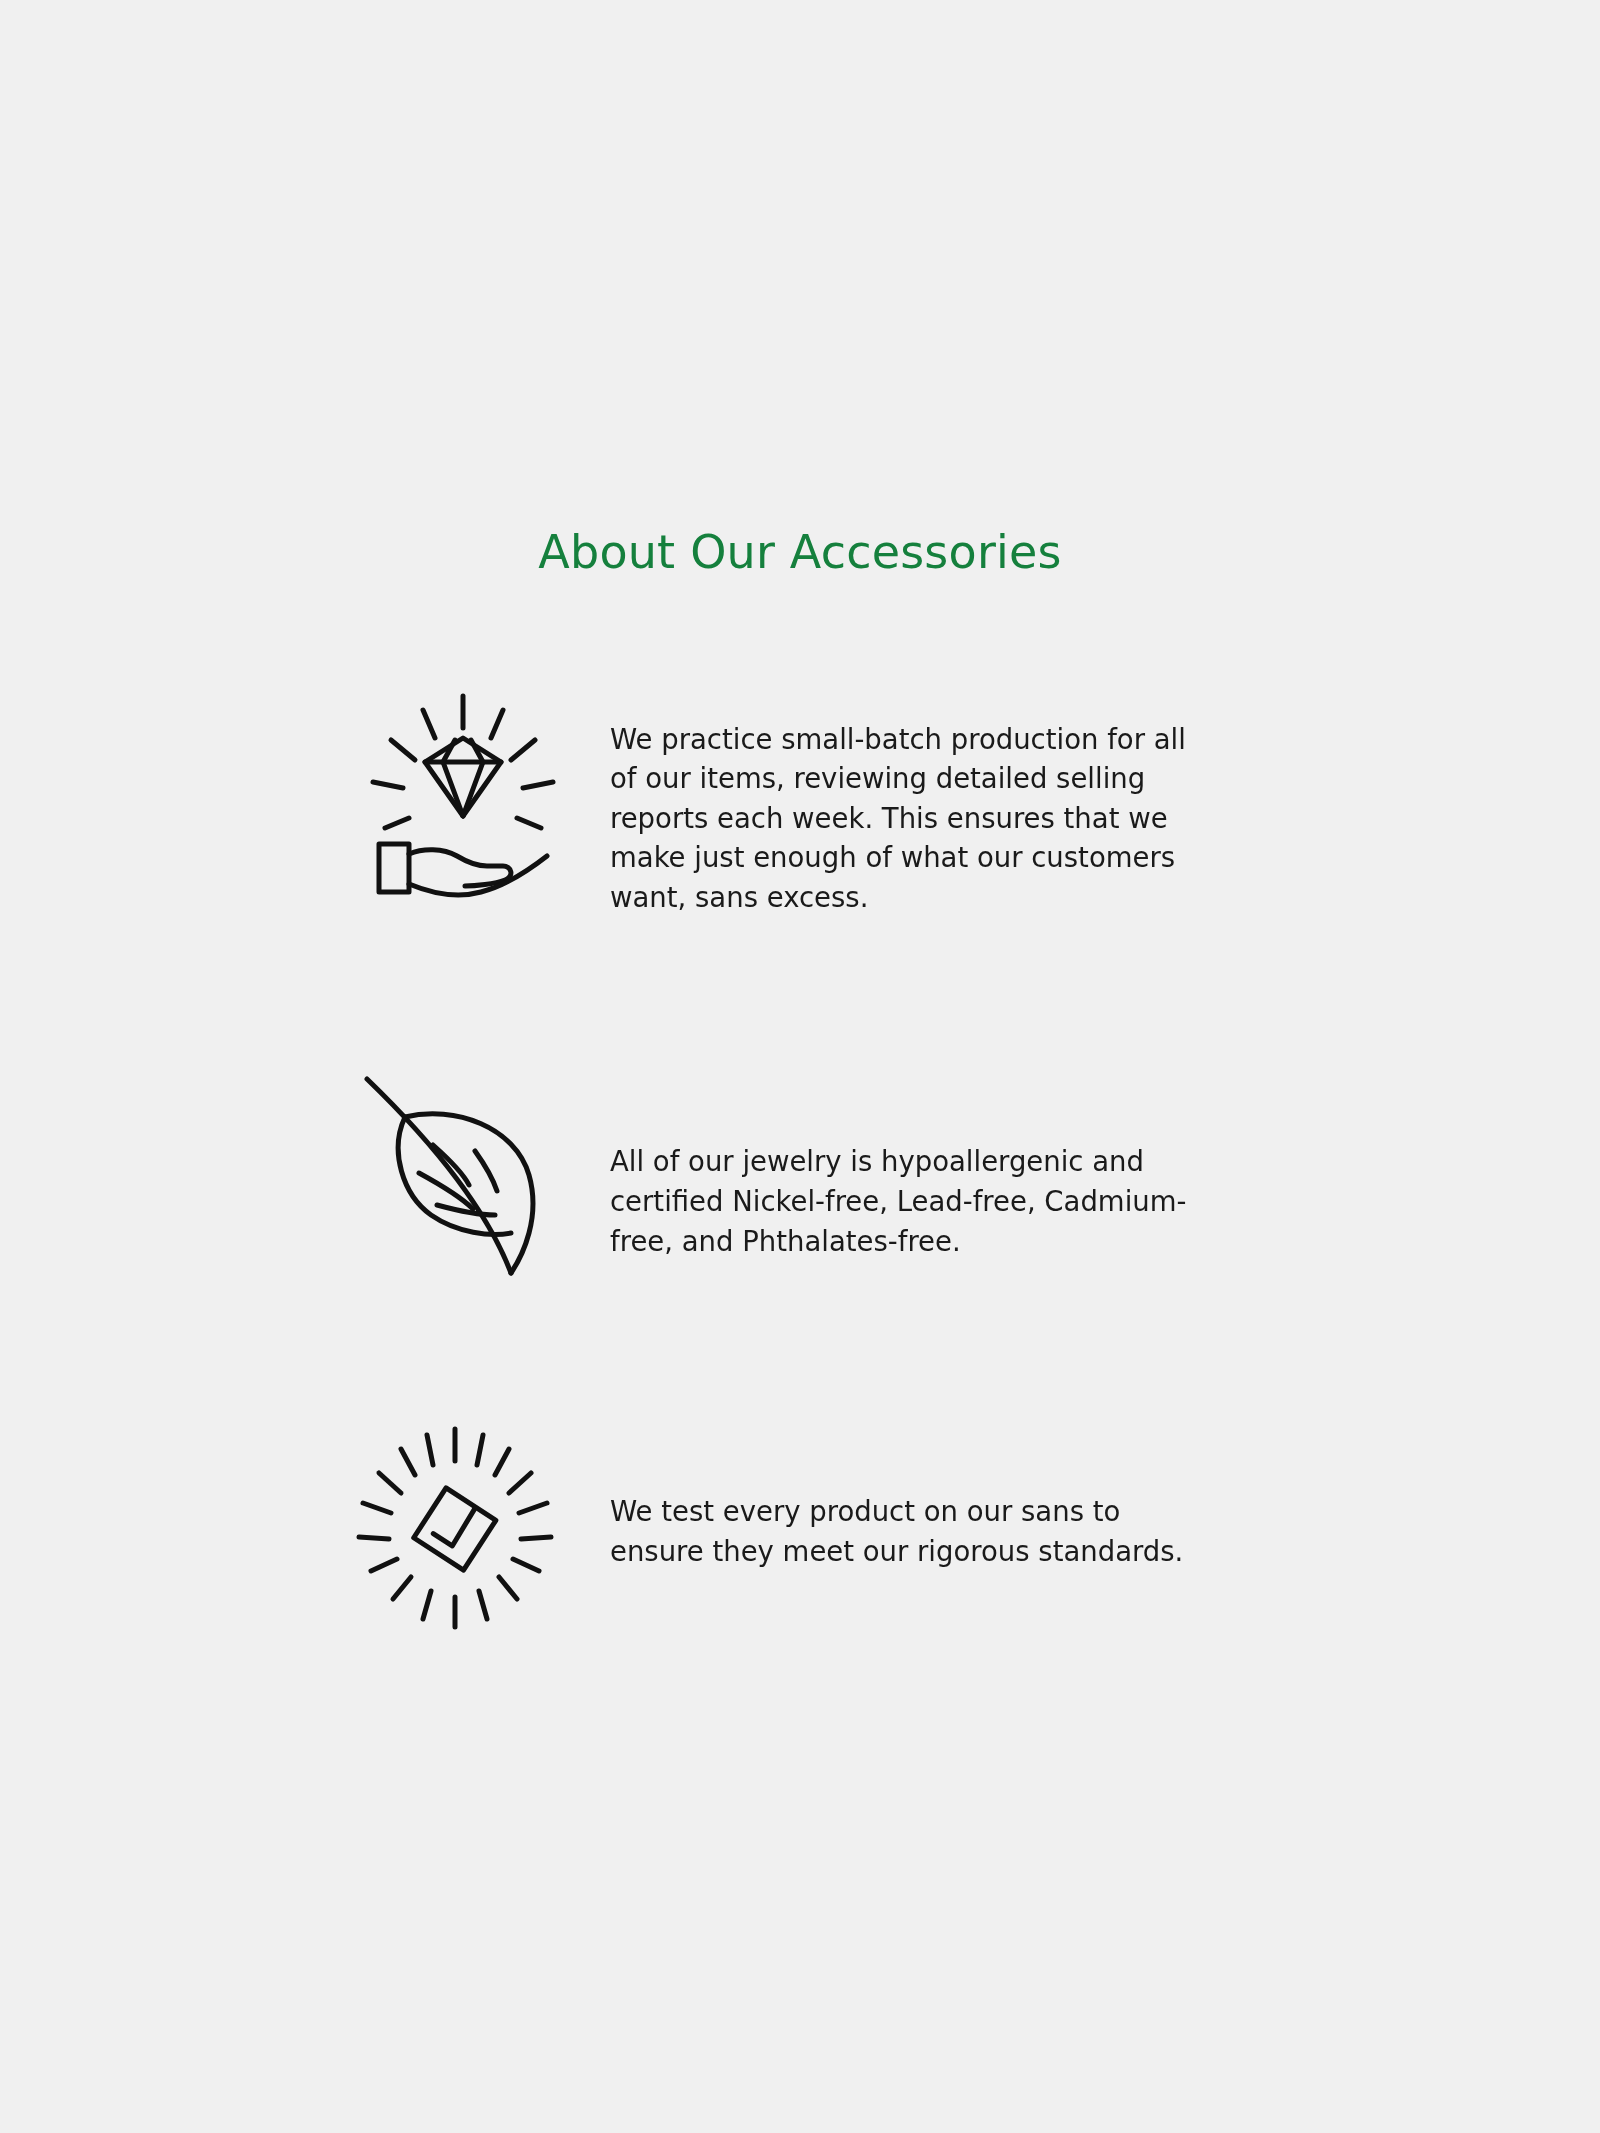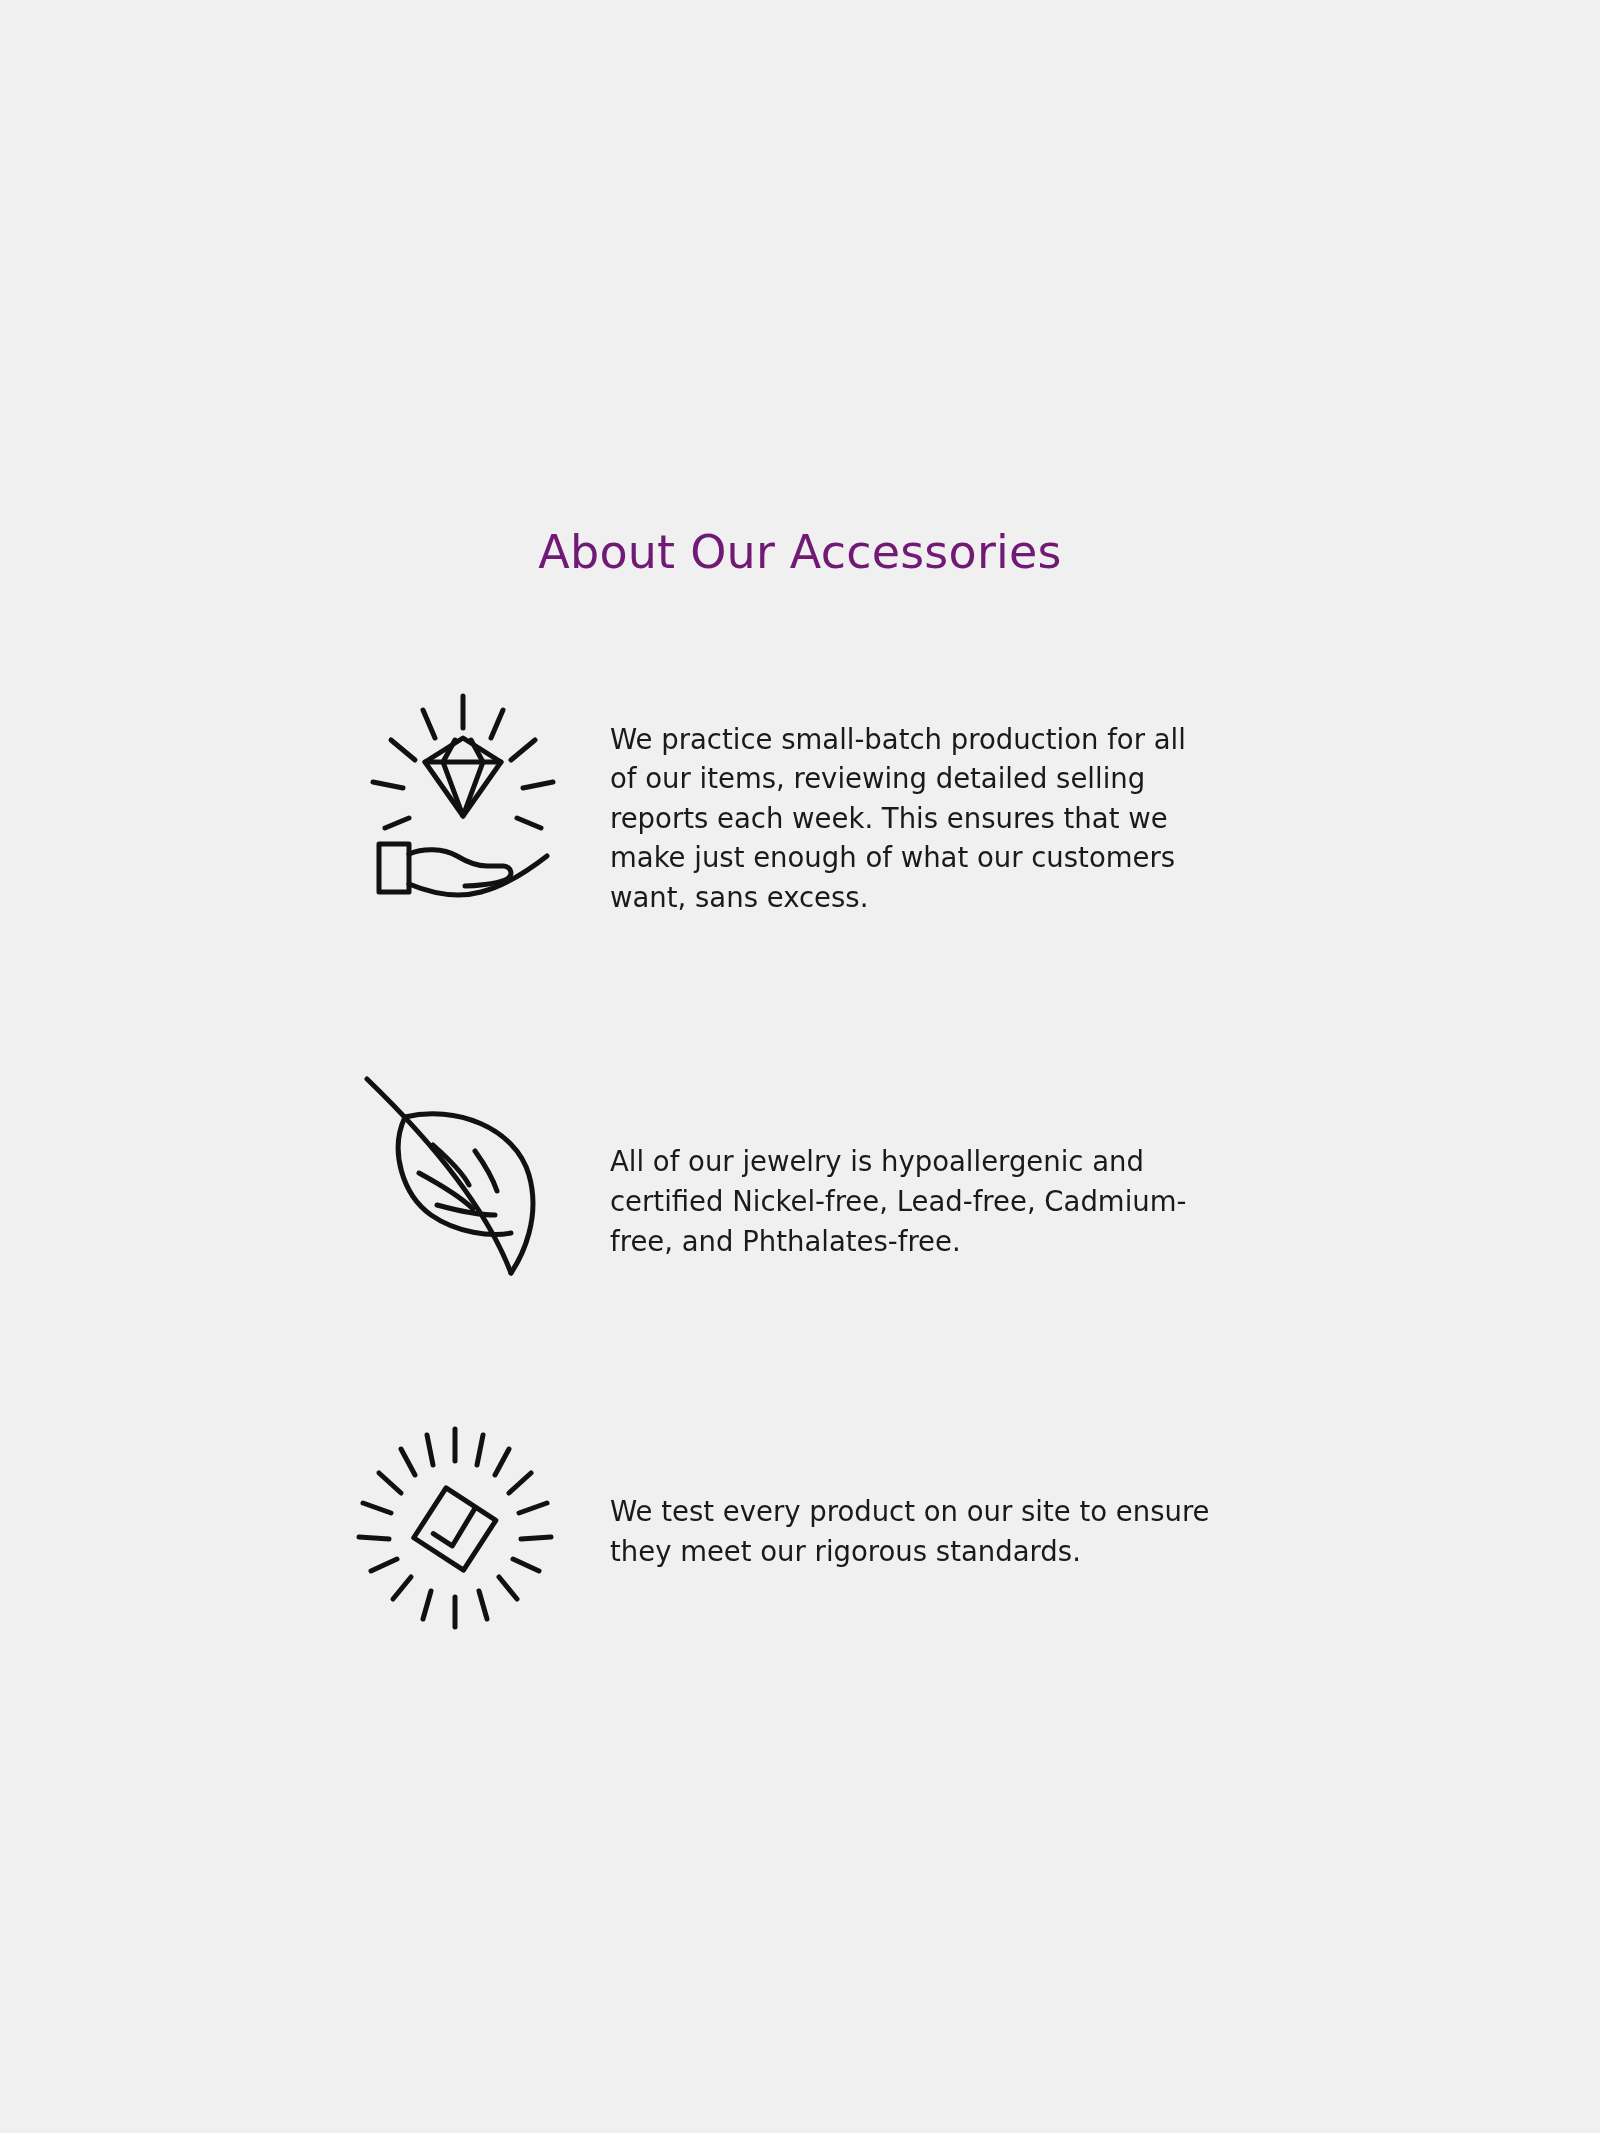--- a/index.html
+++ b/index.html
@@ -22,21 +22,21 @@
   }
   .section-title {
     position: absolute;
     top: 487px;
     left: 0;
     width: 1600px;
     text-align: center;
     font-size: 46px;
     font-weight: 400;
     letter-spacing: 0.2px;
-    color: #701a75;
+    color: #15803d;
   }
   .feature-list {
     position: absolute;
     top: 668px;
     left: 330px;
     width: 950px;
   }
   .feature-row {
     display: flex;
     align-items: flex-start;
@@ -145,17 +145,17 @@
           <line x1="206" y1="122" x2="176" y2="124"></line>
           <line x1="26" y1="156" x2="52" y2="144"></line>
           <line x1="194" y1="156" x2="168" y2="144"></line>
           <line x1="48" y1="184" x2="66" y2="162"></line>
           <line x1="172" y1="184" x2="154" y2="162"></line>
           <line x1="78" y1="204" x2="86" y2="176"></line>
           <line x1="142" y1="204" x2="134" y2="176"></line>
           <line x1="110" y1="212" x2="110" y2="182"></line>
         </svg>
       </div>
-      <p class="feature-text">We test every product on our site to ensure they meet our rigorous standards.</p>
+      <p class="feature-text">We test every product on our sans to ensure they meet our rigorous standards.</p>
     </div>
 
   </div>
 </div>
 
 </body></html>

